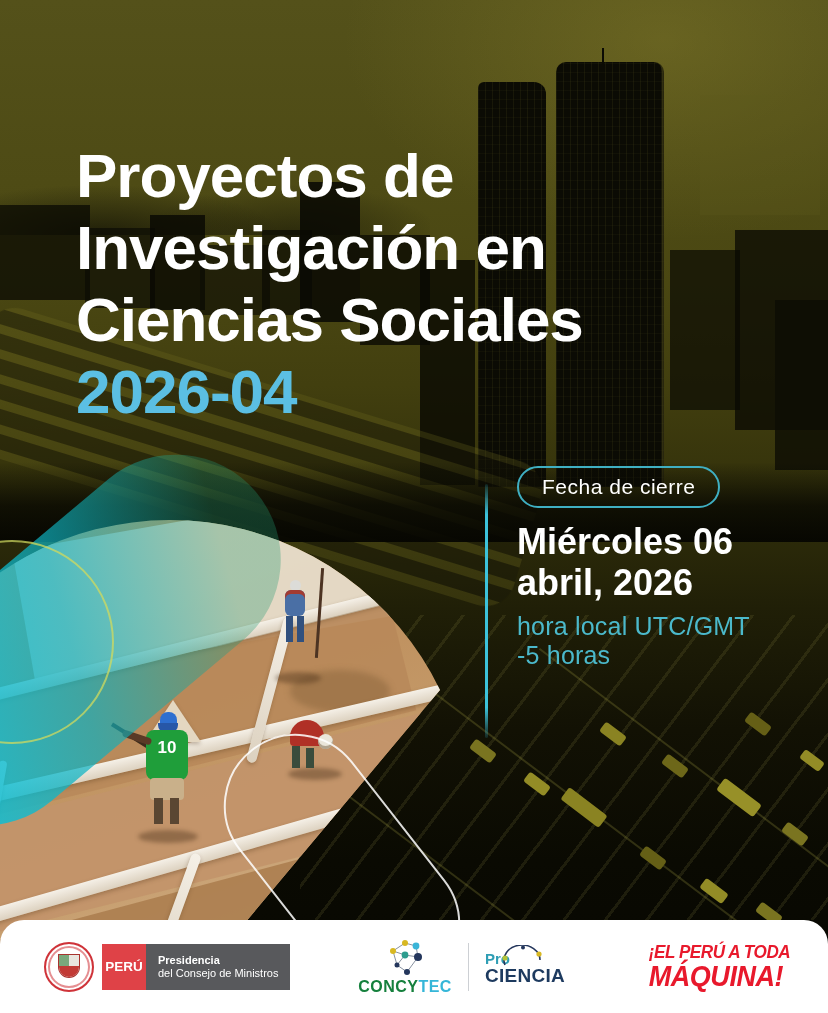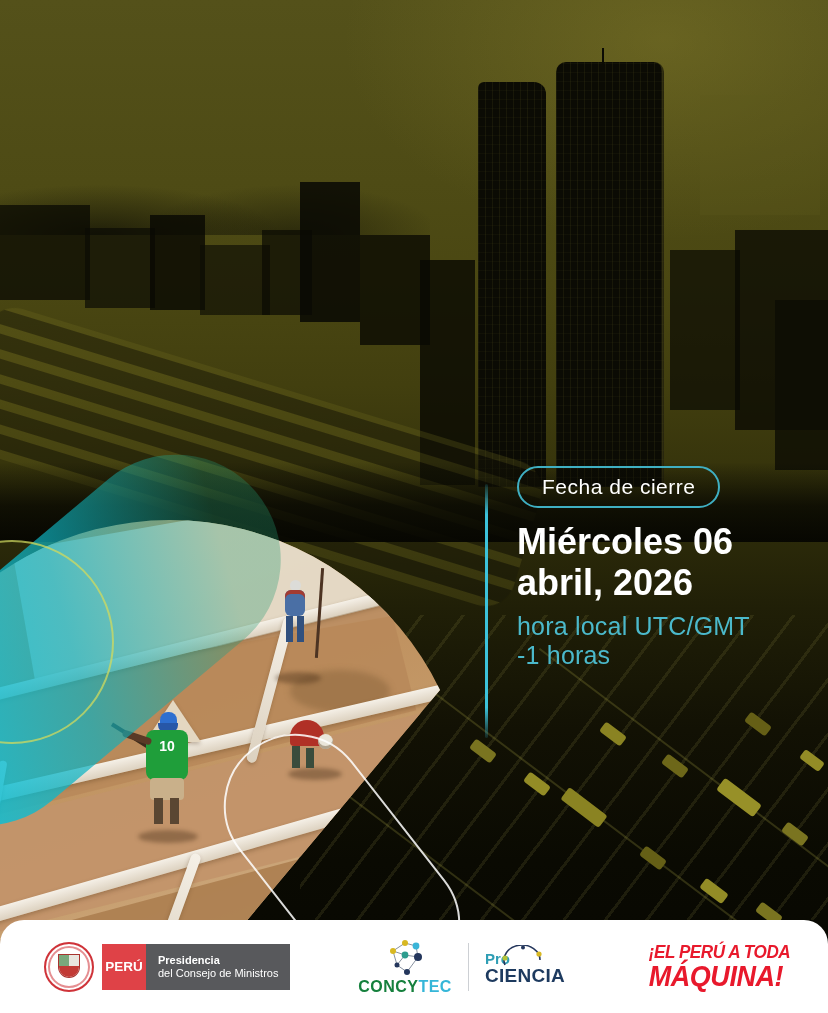--- a/index.html
+++ b/index.html
@@ -46,21 +46,21 @@
   .patch,.ridge,.blob{position:absolute;}
   .patch{opacity:.92;}
   .ridge{background:linear-gradient(180deg,#f5f0e7,#dcd1bf);border-radius:6px;
     box-shadow:0 2px 4px rgba(90,60,30,.35);}
   .blob{border-radius:50%;filter:blur(3px);}
   .mound{position:absolute;width:0;height:0;border-left:28px solid transparent;
     border-right:28px solid transparent;border-bottom:42px solid #e4d7c1;filter:drop-shadow(0 2px 2px rgba(100,70,40,.4));}
   .wshadow{position:absolute;background:rgba(70,45,22,.4);border-radius:50%;filter:blur(2px);}
   .wpart{position:absolute;}
   .jersey{position:absolute;left:0;right:0;top:8px;text-align:center;color:#fff;
-    font-weight:bold;font-size:14px;}
+    font-weight:bold;font-size:17px;}
   .swoosh{position:absolute;left:-150px;top:535px;width:460px;height:210px;
     border-radius:110px;transform:rotate(-40deg);z-index:4;
     background:linear-gradient(115deg, rgba(12,196,221,.92) 12%, rgba(14,176,190,.7) 48%, rgba(34,152,112,.32) 82%);}
   .pill-outline{position:absolute;left:270px;top:718px;width:140px;height:290px;
     border:2px solid rgba(255,255,255,.85);border-radius:75px;transform:rotate(-38deg);z-index:6;}
 
   
   .title{position:absolute;left:76px;top:140px;z-index:7;color:#fff;font-weight:bold;
     font-size:62px;line-height:72px;letter-spacing:-1px;white-space:nowrap;}
   .title .code{color:#5bbfe3;}
@@ -189,31 +189,37 @@
     <div class="wpart" style="left:252px;top:214px;width:30px;height:7px;border-radius:4px;background:#5a3a26;transform:rotate(18deg)"></div>
     <div class="wpart" style="left:280px;top:258px;width:34px;height:22px;border-radius:4px;background:#c9b08a"></div>
     <div class="wpart" style="left:284px;top:278px;width:9px;height:26px;background:#5a4632"></div>
     <div class="wpart" style="left:300px;top:278px;width:9px;height:26px;background:#5a4632"></div>
   </div>
 
   <div class="swoosh"></div>
   <div class="ring-left"></div>
   <div class="pill-outline"></div>
 
+  <div class="title">
+    <div>Proyectos de</div>
+    <div>Investigación en</div>
+    <div>Ciencias Sociales</div>
+    <div class="code">2026-04</div>
+  </div>
 
   <div class="vline"></div>
   <div class="closing">
     <span class="badge">Fecha de cierre</span>
     <div class="date">
       <div>Miércoles 06</div>
       <div>abril, 2026</div>
     </div>
     <div class="time">
       <div>hora local UTC/GMT</div>
-      <div>-1 horas</div>
+      <div>-5 horas</div>
     </div>
   </div>
 
   <div class="footer">
     <div class="pcm">
       <div class="coat">
         <div class="shield"></div>
       </div>
       <div class="pcm-red">PERÚ</div>
       <div class="pcm-gray">

